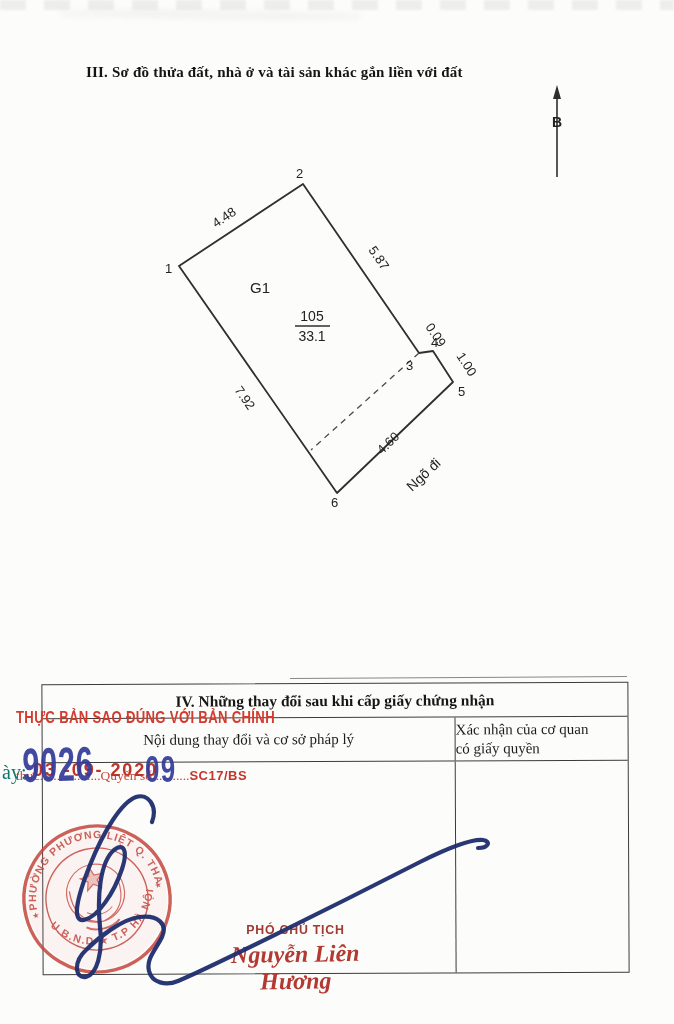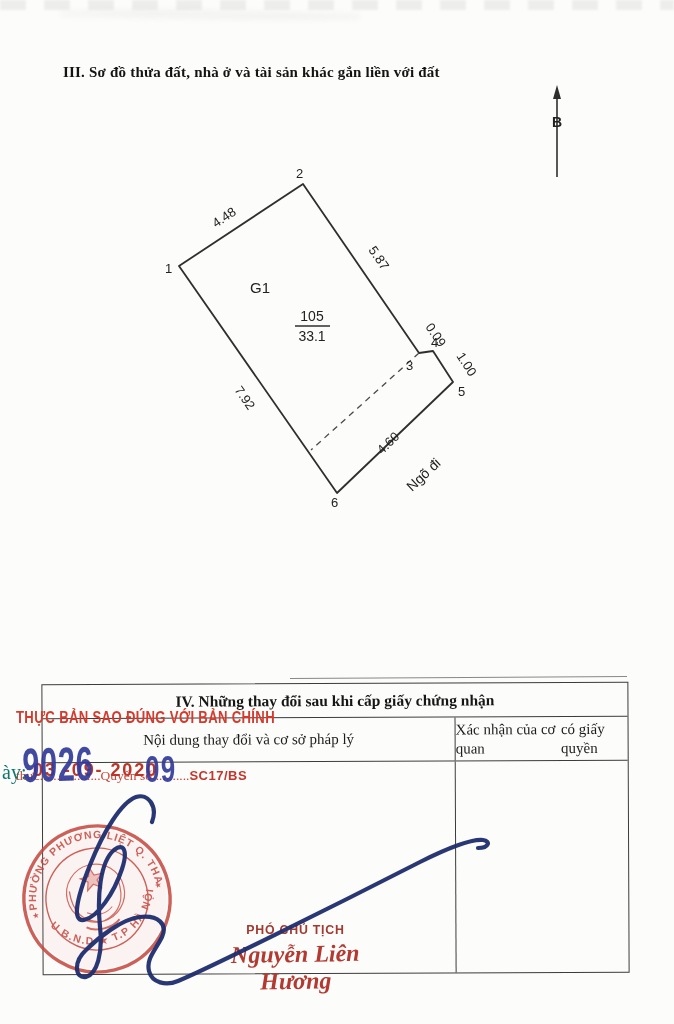--- a/index.html
+++ b/index.html
@@ -15,40 +15,40 @@
     left:0;top:0;width:674px;height:10px;opacity:.5;
     background:
       repeating-linear-gradient(90deg,rgba(120,120,120,.22) 0 26px,rgba(255,255,255,0) 26px 44px);
     filter:blur(1.2px);
   }
   #top-smudge2{left:60px;top:8px;width:300px;height:14px;opacity:.10;
     background:radial-gradient(ellipse at 30% 40%,#9a9a9a 0,transparent 60%),
                radial-gradient(ellipse at 75% 60%,#9a9a9a 0,transparent 55%);
     filter:blur(2px);}
   #heading3{
-    left:63px;top:64px;width:430px;
+    left:86px;top:64px;width:430px;
     font-size:15px;font-weight:bold;letter-spacing:.2px;color:#141414;
   }
   
   #table4{
     left:42px;top:683px;width:585px;height:289px;
     border:1.3px solid #3c3c3c;transform:rotate(-.25deg);
     z-index:2;background:transparent;
   }
   #table4 .title-row{
     height:33px;border-bottom:1.2px solid #3c3c3c;
     display:flex;align-items:center;justify-content:center;
     font-size:15.5px;font-weight:bold;color:#161616;
   }
   #table4 .head-row{display:flex;height:43px;border-bottom:1.2px solid #3c3c3c;}
   #table4 .body-row{display:flex;height:211px;}
   #table4 .col1{width:412px;display:flex;align-items:center;justify-content:center;
     font-size:15px;color:#1c1c1c;}
-  #table4 .col2{flex:1;border-left:1.2px solid #3c3c3c;display:flex;flex-direction:row;
-    align-items:center;justify-content:center;font-size:15px;color:#1c1c1c;line-height:19px;}
+  #table4 .col2{flex:1;border-left:1.2px solid #3c3c3c;display:flex;flex-direction:column;
+    justify-content:center;font-size:15px;color:#1c1c1c;line-height:19px;}
   #tbl-dbl{left:290px;top:677px;width:337px;height:0;border-top:1px solid #6a6a6a;
     transform:rotate(-.35deg);opacity:.8;z-index:2;}
   #certify1{
     left:16px;top:709px;width:260px;z-index:3;
     font-family:"Liberation Sans",sans-serif;font-size:16px;font-weight:bold;
     color:#d43b2e;transform:scaleX(.82);transform-origin:left top;white-space:nowrap;
     letter-spacing:.4px;
   }
   #certify2{
     left:16px;top:768px;z-index:3;font-size:13.5px;color:#c9463a;white-space:nowrap;

